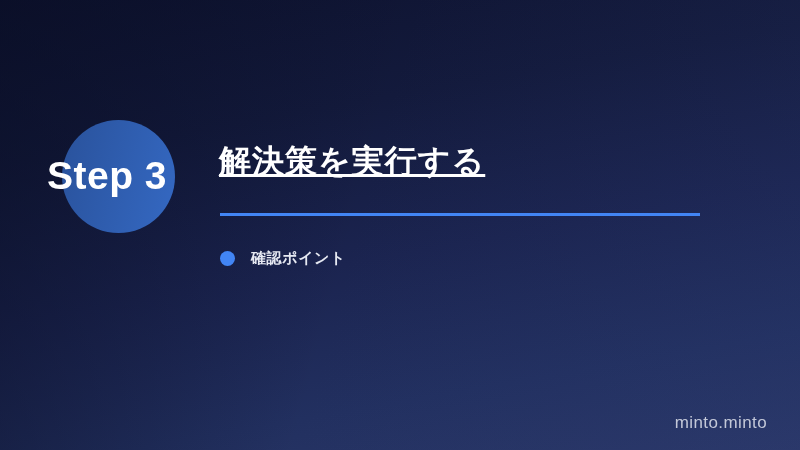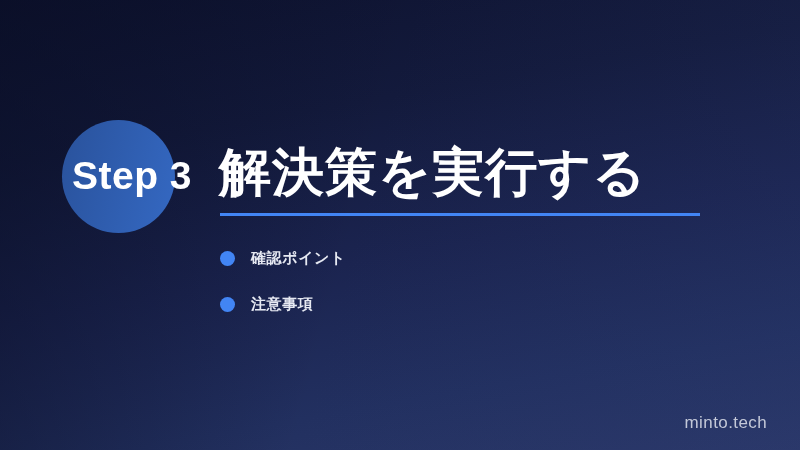--- a/index.html
+++ b/index.html
@@ -39,35 +39,35 @@
     top: 152px;
     width: 170px;
     height: 48px;
     line-height: 48px;
     font-size: 39px;
     font-weight: bold;
     color: #ffffff;
     letter-spacing: 0.5px;
     white-space: nowrap;
     z-index: 3;
-    text-align: center;
   }
 
   
   .title {
     position: absolute;
     left: 219px;
     top: 143px;
-    font-size: 52px;
+    font-size: 32px;
     font-weight: bold;
     color: #ffffff;
     letter-spacing: 1px;
     line-height: 1.15;
     white-space: nowrap;
     z-index: 3;
+    text-decoration: underline;
   }
   .title-rule {
     position: absolute;
     left: 220px;
     top: 213px;
     width: 480px;
     height: 3px;
     background: #4285f4;
     z-index: 3;
   }
@@ -126,22 +126,18 @@
   <div class="title-rule"></div>
 
   <div class="bullets">
 
     <div class="bullet-row">
       <span class="bullet-dot"></span>
       <span class="bullet-text">確認ポイント</span>
     </div>
 
 
-    <div class="bullet-row">
-      <span class="bullet-dot"></span>
-      <span class="bullet-text">注意事項</span>
-    </div>
 
   </div>
 
-  <div class="watermark">minto.tech</div>
+  <div class="watermark">minto.minto</div>
 
 </div>
 
 </body></html>

